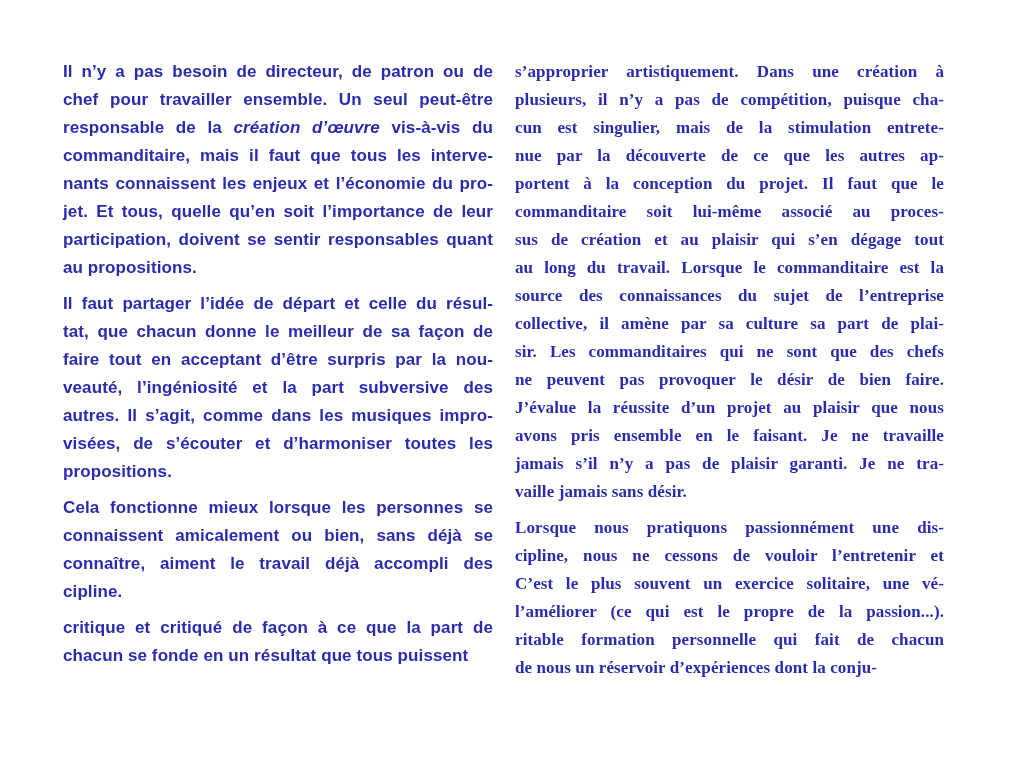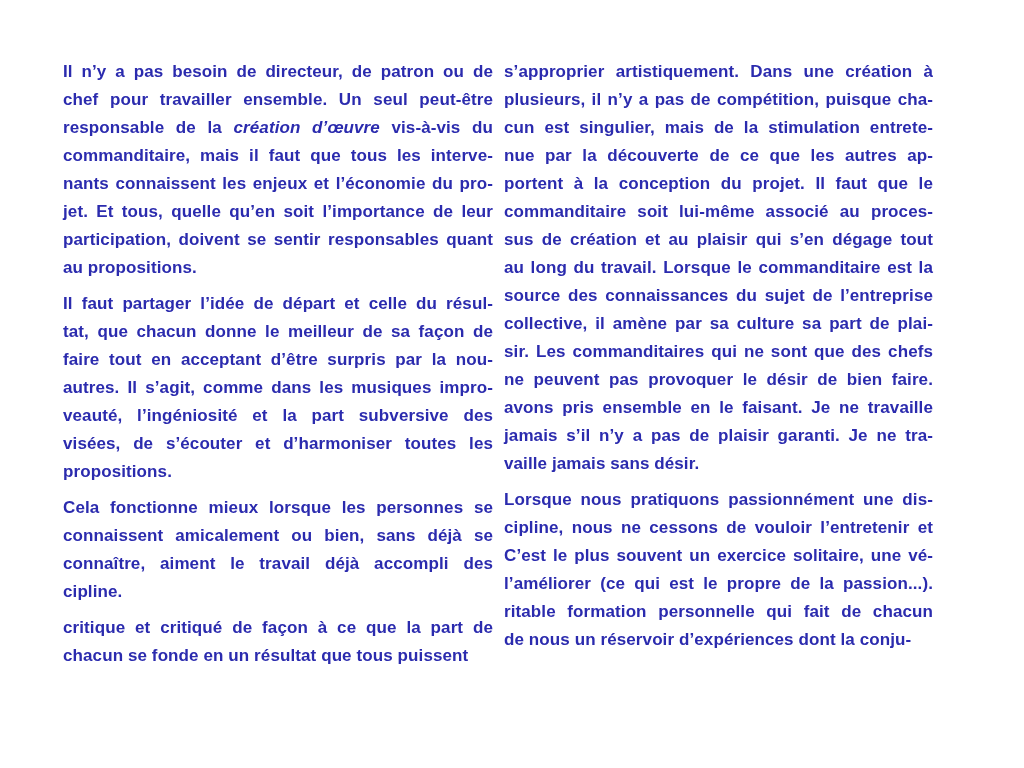--- a/index.html
+++ b/index.html
@@ -21,21 +21,21 @@
   .text-column {
     position: absolute;
     top: 58px;
     color: #2b2bae;
     font-size: 17px;
     line-height: 28px;
     font-weight: 600;
     letter-spacing: 0.1px;
   }
   .text-column.left  { left: 63px;  width: 430px; }
-  .text-column.right { left: 504px; width: 429px; }
+  .text-column.right { left: 515px; width: 429px; font-family: Liberation Serif, serif; }
   .para { margin: 0 0 8px 0; }
   .para:last-child { margin-bottom: 0; }
   .line {
     text-align: justify;
     text-align-last: justify;
     -moz-text-align-last: justify;
     white-space: normal;
   }
   .line.last {
     text-align-last: left;
@@ -55,22 +55,22 @@
         <div class="line"><span>commanditaire, mais il faut que tous les interve-</span></div>
         <div class="line"><span>nants connaissent les enjeux et l’économie du pro-</span></div>
         <div class="line"><span>jet. Et tous, quelle qu’en soit l’importance de leur</span></div>
         <div class="line"><span>participation, doivent se sentir responsables quant</span></div>
         <div class="line last"><span>au propositions.</span></div>
       </div>
       <div class="para">
         <div class="line"><span>Il faut partager l’idée de départ et celle du résul-</span></div>
         <div class="line"><span>tat, que chacun donne le meilleur de sa façon de</span></div>
         <div class="line"><span>faire tout en acceptant d’être surpris par la nou-</span></div>
+        <div class="line"><span>veauté, l’ingéniosité et la part subversive des</span></div>
         <div class="line"><span>autres. Il s’agit, comme dans les musiques impro-</span></div>
-        <div class="line"><span>veauté, l’ingéniosité et la part subversive des</span></div>
         <div class="line"><span>visées, de s’écouter et d’harmoniser toutes les</span></div>
         <div class="line last"><span>propositions.</span></div>
       </div>
       <div class="para">
         <div class="line"><span>Cela fonctionne mieux lorsque les personnes se</span></div>
         <div class="line"><span>connaissent amicalement ou bien, sans déjà se</span></div>
         <div class="line"><span>connaître, aiment le travail déjà accompli des</span></div>
         <div class="line last"><span>cipline.</span></div>
       </div>
       <div class="para">
@@ -85,20 +85,21 @@
         <div class="line"><span>cun est singulier, mais de la stimulation entrete-</span></div>
         <div class="line"><span>nue par la découverte de ce que les autres ap-</span></div>
         <div class="line"><span>portent à la conception du projet. Il faut que le</span></div>
         <div class="line"><span>commanditaire soit lui-même associé au proces-</span></div>
         <div class="line"><span>sus de création et au plaisir qui s’en dégage tout</span></div>
         <div class="line"><span>au long du travail. Lorsque le commanditaire est la</span></div>
         <div class="line"><span>source des connaissances du sujet de l’entreprise</span></div>
         <div class="line"><span>collective, il amène par sa culture sa part de plai-</span></div>
         <div class="line"><span>sir. Les commanditaires qui ne sont que des chefs</span></div>
         <div class="line"><span>ne peuvent pas provoquer le désir de bien faire.</span></div>
+        <div class="line"><span>J’évalue la réussite d’un projet au plaisir que nous</span></div>
         <div class="line"><span>avons pris ensemble en le faisant. Je ne travaille</span></div>
         <div class="line"><span>jamais s’il n’y a pas de plaisir garanti. Je ne tra-</span></div>
         <div class="line last"><span>vaille jamais sans désir.</span></div>
       </div>
       <div class="para">
         <div class="line"><span>Lorsque nous pratiquons passionnément une dis-</span></div>
         <div class="line"><span>cipline, nous ne cessons de vouloir l’entretenir et</span></div>
         <div class="line"><span>C’est le plus souvent un exercice solitaire, une vé-</span></div>
         <div class="line"><span>l’améliorer (ce qui est le propre de la passion...).</span></div>
         <div class="line"><span>ritable formation personnelle qui fait de chacun</span></div>

